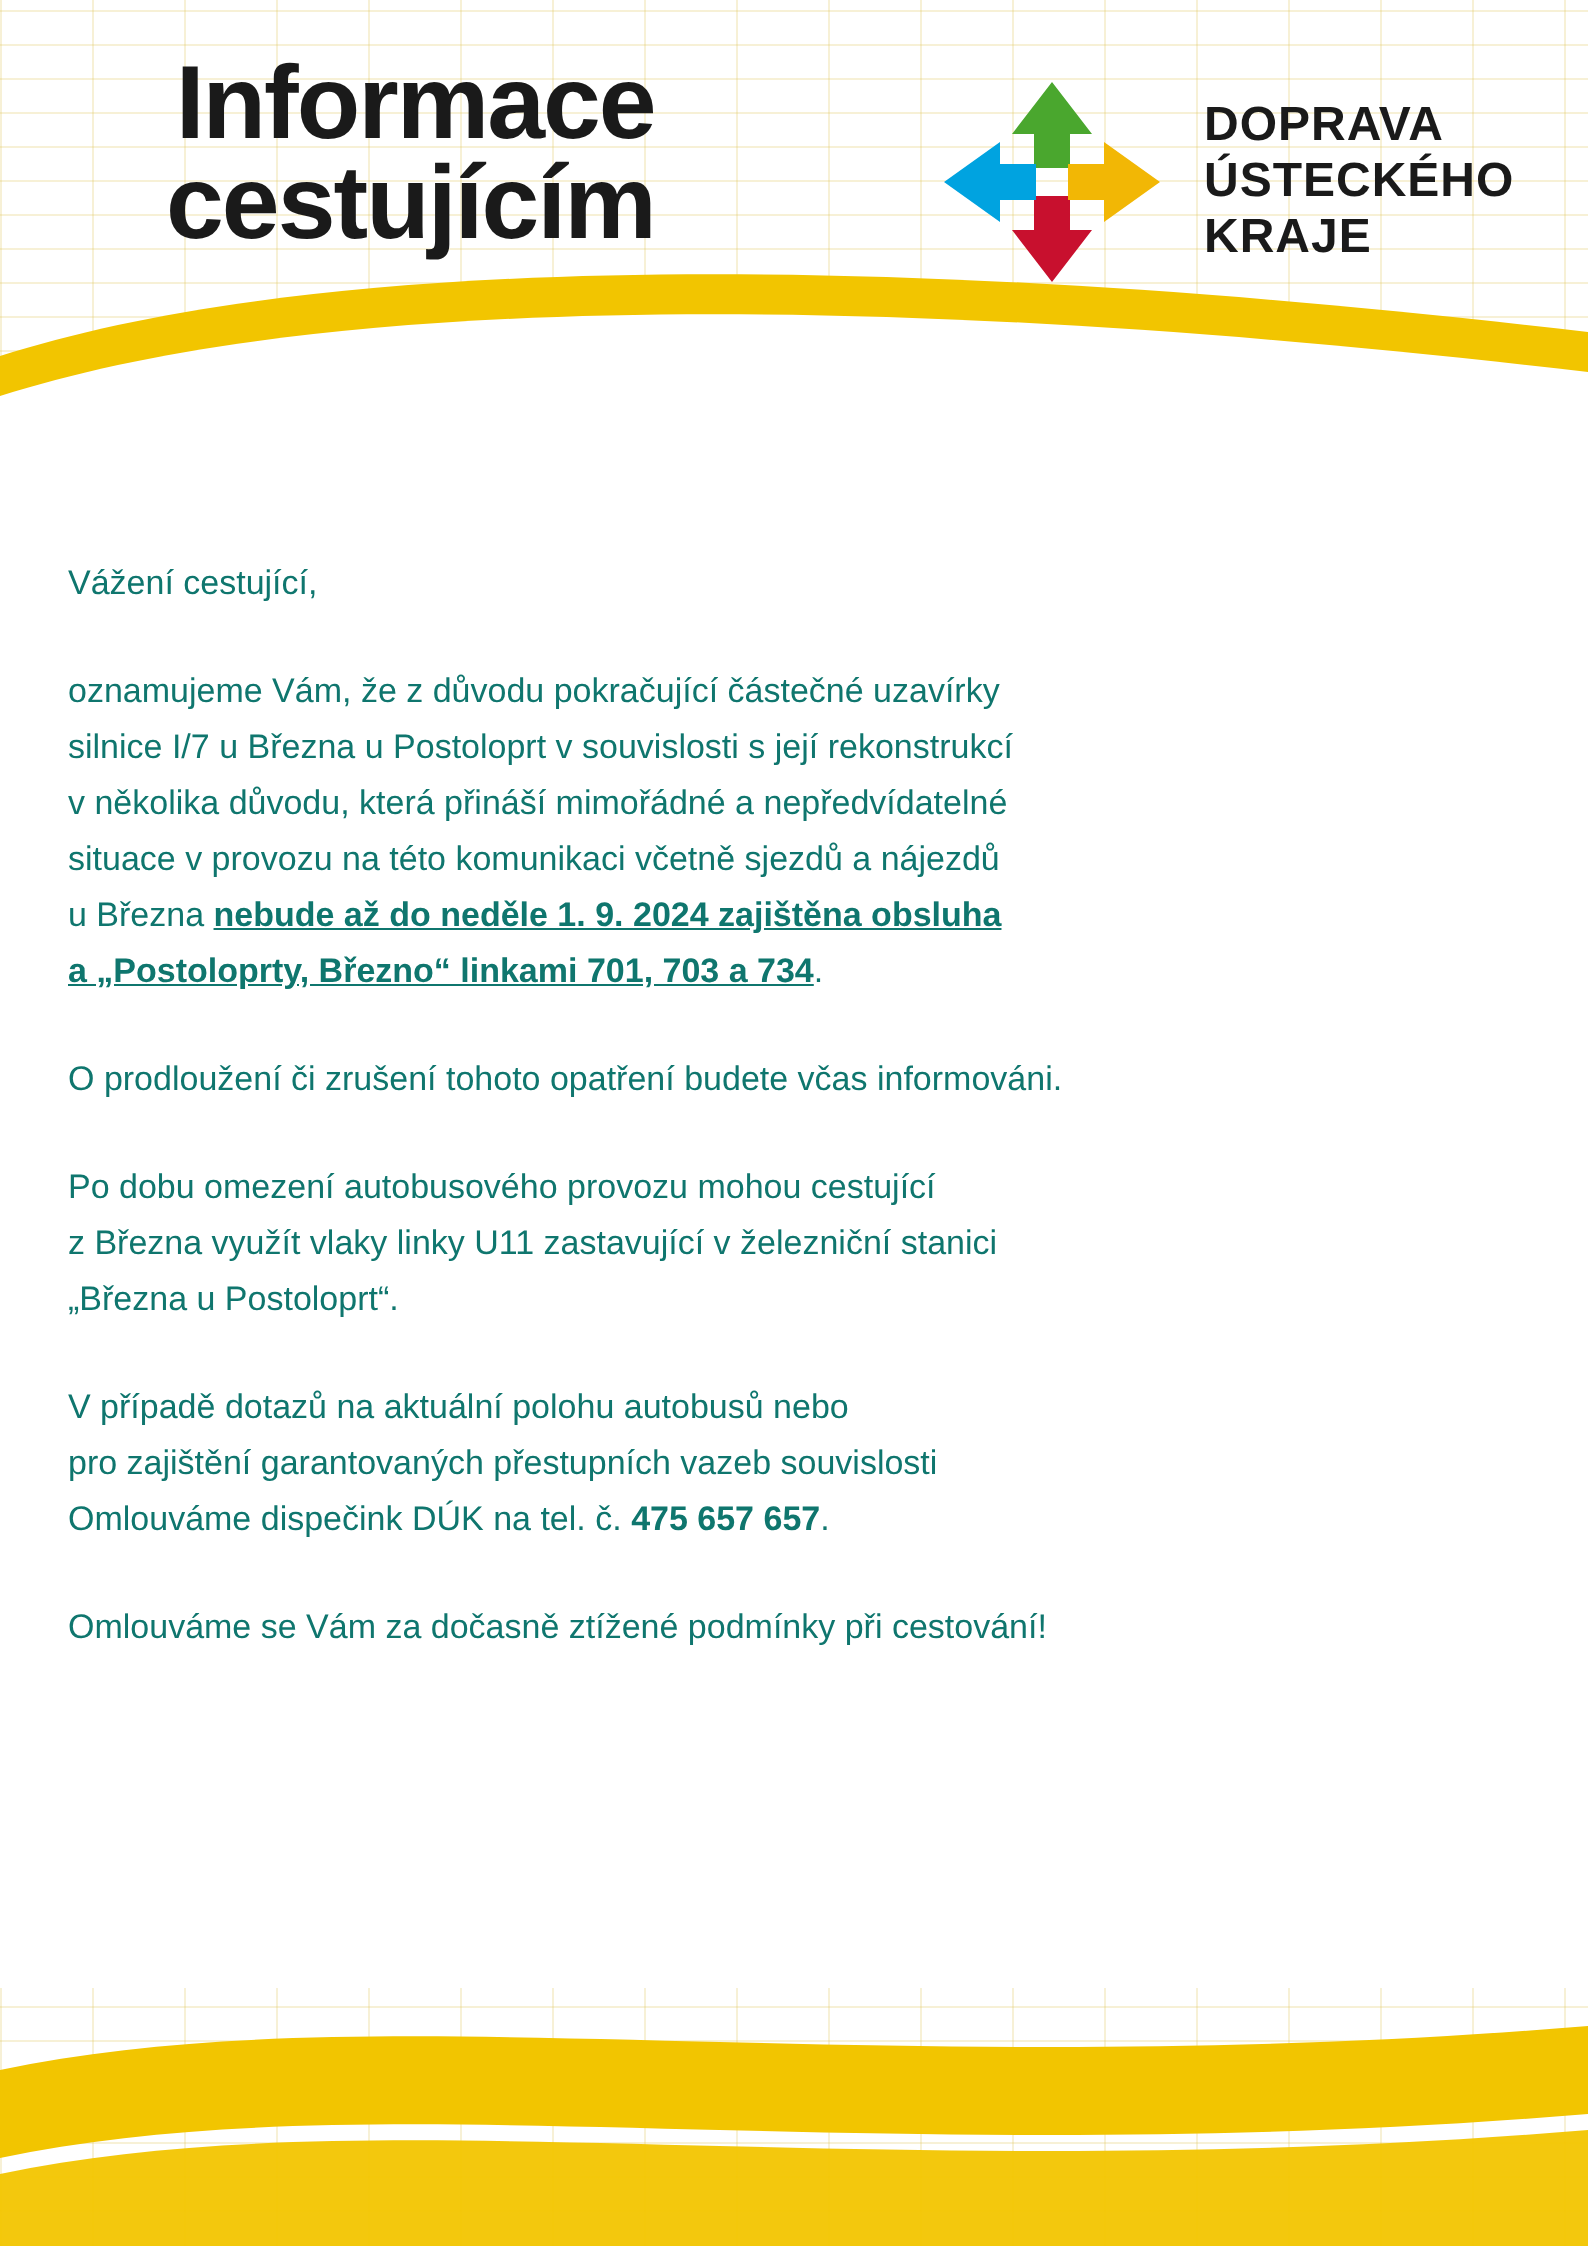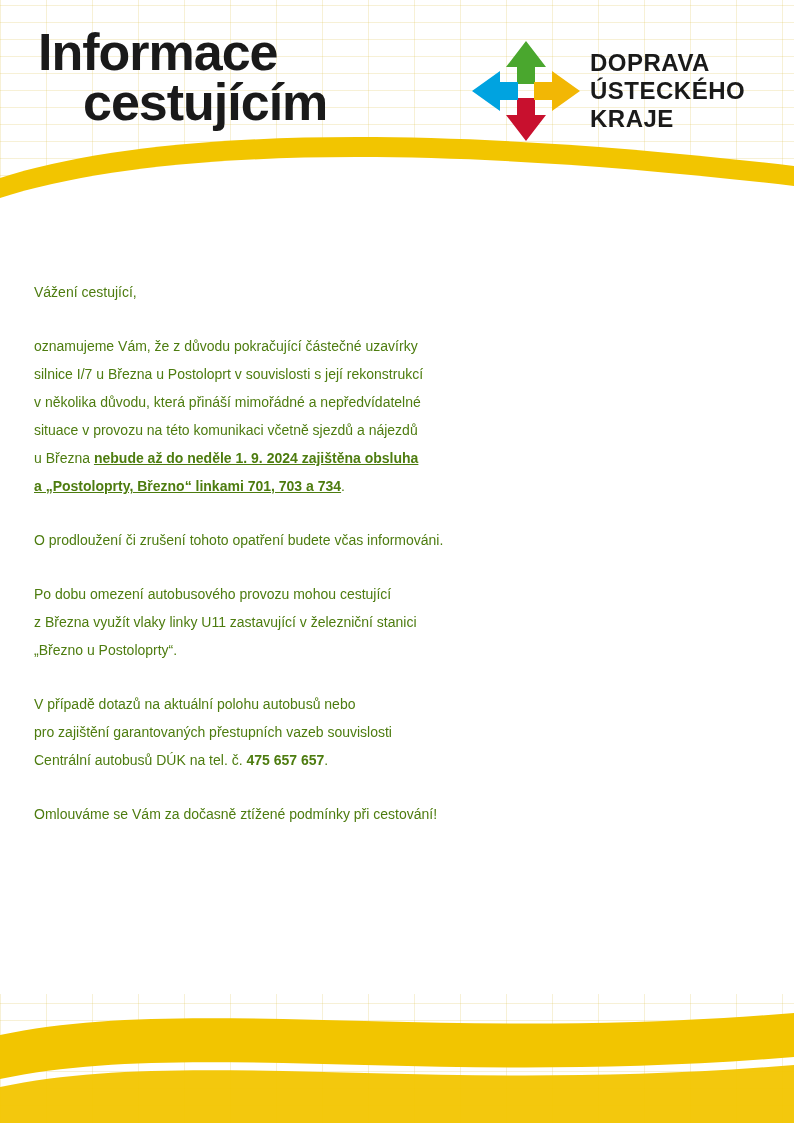--- a/index.html
+++ b/index.html
@@ -81,59 +81,60 @@
   .title {
     position: absolute;
     top: 28px;
     left: 38px;
     font-size: 52px;
     line-height: 0.96;
     font-weight: 700;
     letter-spacing: -1px;
     color: #1a1a1a;
     z-index: 5;
+    text-align: right;
   }
   .title .l2 { display: block; margin-left: 45px; }
 
   
   .logo {
     position: absolute;
     top: 36px;
     left: 470px;
     width: 290px;
     height: 110px;
     z-index: 5;
     display: flex;
     align-items: center;
   }
   .logo-arrows {
     width: 112px;
     height: 104px;
     flex: 0 0 auto;
   }
   .logo-text {
-    margin-left: 8px;
+    margin-left: 20px;
     font-size: 24px;
     font-weight: 700;
     line-height: 1.17;
     letter-spacing: 0.5px;
     color: #1a1a1a;
   }
   .logo-text span { display: block; }
 
   
   .content {
     position: absolute;
     top: 278px;
     left: 34px;
     width: 730px;
     z-index: 6;
-    font-size: 14px;
+    font-size: 17px;
     line-height: 28px;
-    color: #4d7c0f;
+    color: #0f766e;
   }
   .para {
     margin: 0 0 26px 0;
   }
   .para:last-child { margin-bottom: 0; margin-top: 20px; }
   .para .line { display: block; white-space: pre-wrap; }
   .bold-ul {
     font-weight: 700;
     text-decoration: underline;
   }
@@ -193,25 +194,25 @@
         <span class="line"><span>situace v provozu na této komunikaci včetně sjezdů a nájezdů</span></span>
         <span class="line"><span>u Března </span><span class="bold-ul">nebude až do neděle 1. 9. 2024 zajištěna obsluha</span></span>
         <span class="line"><span class="bold-ul">a „Postoloprty, Březno“ linkami 701, 703 a 734</span><span>.</span></span>
       </div>
       <div class="para">
         <span class="line"><span>O prodloužení či zrušení tohoto opatření budete včas informováni.</span></span>
       </div>
       <div class="para">
         <span class="line"><span>Po dobu omezení autobusového provozu mohou cestující</span></span>
         <span class="line"><span>z Března využít vlaky linky U11 zastavující v železniční stanici</span></span>
-        <span class="line"><span>„Březno u Postoloprty“.</span></span>
+        <span class="line"><span>„Března u Postoloprt“.</span></span>
       </div>
       <div class="para">
         <span class="line"><span>V případě dotazů na aktuální polohu autobusů nebo</span></span>
         <span class="line"><span>pro zajištění garantovaných přestupních vazeb souvislosti</span></span>
-        <span class="line"><span>Centrální autobusů DÚK na tel. č. </span><span class="bold">475 657 657</span><span>.</span></span>
+        <span class="line"><span>Omlouváme dispečink DÚK na tel. č. </span><span class="bold">475 657 657</span><span>.</span></span>
       </div>
       <div class="para">
         <span class="line"><span>Omlouváme se Vám za dočasně ztížené podmínky při cestování!</span></span>
       </div>
     </div>
 
 </div>
 
 </body></html>

